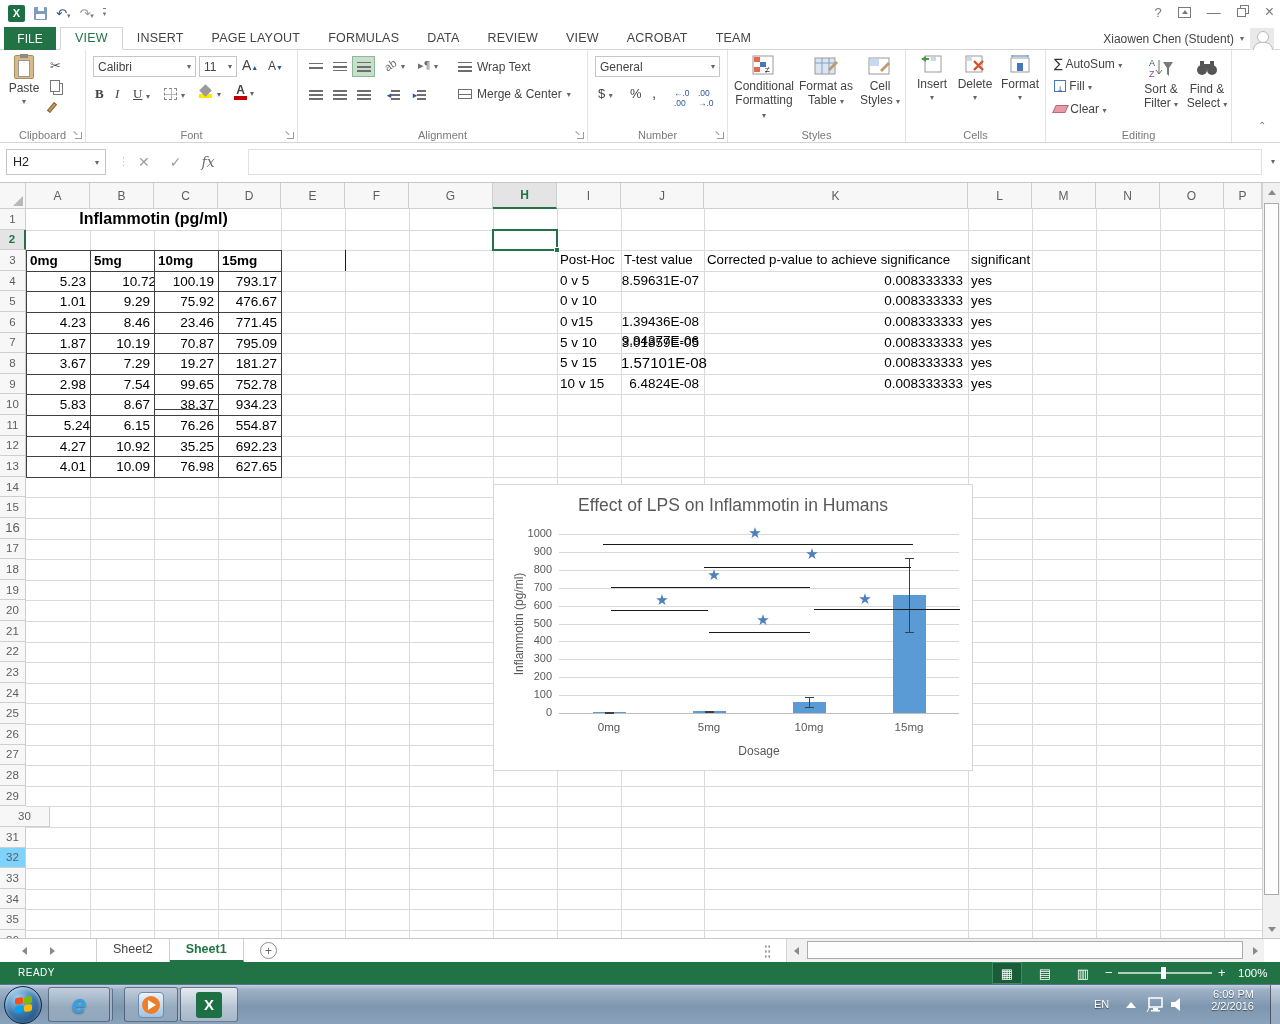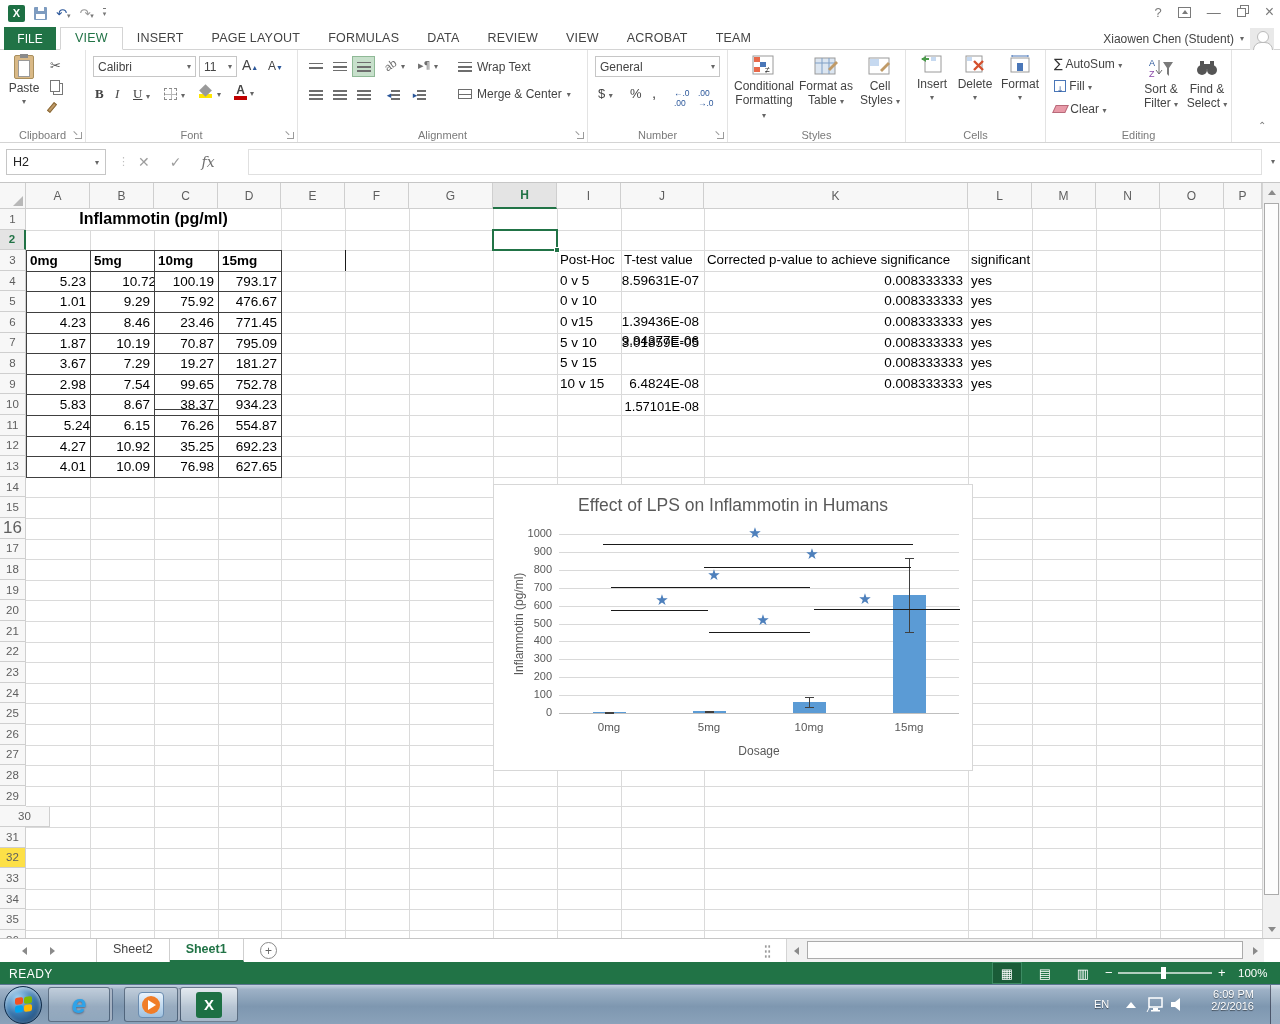--- a/index.html
+++ b/index.html
@@ -361,37 +361,37 @@
       <div style="position: absolute; left: 0px; top: 129px; width: 26px; height: 20.6px; background: rgb(247, 247, 247); border-bottom: 1px solid rgb(207, 207, 207); border-right: 1px solid rgb(207, 207, 207); color: rgb(94, 94, 94); font-weight: normal; font-size: 11.5px; display: flex; align-items: center; justify-content: center;">6</div>
       <div style="position: absolute; left: 0px; top: 149.6px; width: 26px; height: 20.6px; background: rgb(247, 247, 247); border-bottom: 1px solid rgb(207, 207, 207); border-right: 1px solid rgb(207, 207, 207); color: rgb(94, 94, 94); font-weight: normal; font-size: 11.5px; display: flex; align-items: center; justify-content: center;">7</div>
       <div style="position: absolute; left: 0px; top: 170.2px; width: 26px; height: 20.6px; background: rgb(247, 247, 247); border-bottom: 1px solid rgb(207, 207, 207); border-right: 1px solid rgb(207, 207, 207); color: rgb(94, 94, 94); font-weight: normal; font-size: 11.5px; display: flex; align-items: center; justify-content: center;">8</div>
       <div style="position: absolute; left: 0px; top: 190.8px; width: 26px; height: 20.6px; background: rgb(247, 247, 247); border-bottom: 1px solid rgb(207, 207, 207); border-right: 1px solid rgb(207, 207, 207); color: rgb(94, 94, 94); font-weight: normal; font-size: 11.5px; display: flex; align-items: center; justify-content: center;">9</div>
       <div style="position: absolute; left: 0px; top: 211.4px; width: 26px; height: 20.6px; background: rgb(247, 247, 247); border-bottom: 1px solid rgb(207, 207, 207); border-right: 1px solid rgb(207, 207, 207); color: rgb(94, 94, 94); font-weight: normal; font-size: 11.5px; display: flex; align-items: center; justify-content: center;">10</div>
       <div style="position: absolute; left: 0px; top: 232px; width: 26px; height: 20.6px; background: rgb(247, 247, 247); border-bottom: 1px solid rgb(207, 207, 207); border-right: 1px solid rgb(207, 207, 207); color: rgb(94, 94, 94); font-weight: normal; font-size: 11.5px; display: flex; align-items: center; justify-content: center;">11</div>
       <div style="position: absolute; left: 0px; top: 252.6px; width: 26px; height: 20.6px; background: rgb(247, 247, 247); border-bottom: 1px solid rgb(207, 207, 207); border-right: 1px solid rgb(207, 207, 207); color: rgb(94, 94, 94); font-weight: normal; font-size: 11.5px; display: flex; align-items: center; justify-content: center;">12</div>
       <div style="position: absolute; left: 0px; top: 273.2px; width: 26px; height: 20.6px; background: rgb(247, 247, 247); border-bottom: 1px solid rgb(207, 207, 207); border-right: 1px solid rgb(207, 207, 207); color: rgb(94, 94, 94); font-weight: normal; font-size: 11.5px; display: flex; align-items: center; justify-content: center;">13</div>
       <div style="position: absolute; left: 0px; top: 293.8px; width: 26px; height: 20.6px; background: rgb(247, 247, 247); border-bottom: 1px solid rgb(207, 207, 207); border-right: 1px solid rgb(207, 207, 207); color: rgb(94, 94, 94); font-weight: normal; font-size: 11.5px; display: flex; align-items: center; justify-content: center;">14</div>
       <div style="position: absolute; left: 0px; top: 314.4px; width: 26px; height: 20.6px; background: rgb(247, 247, 247); border-bottom: 1px solid rgb(207, 207, 207); border-right: 1px solid rgb(207, 207, 207); color: rgb(94, 94, 94); font-weight: normal; font-size: 11.5px; display: flex; align-items: center; justify-content: center;">15</div>
-      <div style="position: absolute; left: 0px; top: 335px; width: 26px; height: 20.6px; background: rgb(247, 247, 247); border-bottom: 1px solid rgb(207, 207, 207); border-right: 1px solid rgb(207, 207, 207); color: rgb(94, 94, 94); font-weight: normal; font-size: 17px; display: flex; align-items: center; justify-content: center;">16</div>
+      <div style="position: absolute; left: 0px; top: 335px; width: 26px; height: 20.6px; background: rgb(247, 247, 247); border-bottom: 1px solid rgb(207, 207, 207); border-right: 1px solid rgb(207, 207, 207); color: rgb(94, 94, 94); font-weight: normal; font-size: 13px; display: flex; align-items: center; justify-content: center;">16</div>
       <div style="position: absolute; left: 0px; top: 355.6px; width: 26px; height: 20.6px; background: rgb(247, 247, 247); border-bottom: 1px solid rgb(207, 207, 207); border-right: 1px solid rgb(207, 207, 207); color: rgb(94, 94, 94); font-weight: normal; font-size: 11.5px; display: flex; align-items: center; justify-content: center;">17</div>
       <div style="position: absolute; left: 0px; top: 376.2px; width: 26px; height: 20.6px; background: rgb(247, 247, 247); border-bottom: 1px solid rgb(207, 207, 207); border-right: 1px solid rgb(207, 207, 207); color: rgb(94, 94, 94); font-weight: normal; font-size: 11.5px; display: flex; align-items: center; justify-content: center;">18</div>
       <div style="position: absolute; left: 0px; top: 396.8px; width: 26px; height: 20.6px; background: rgb(247, 247, 247); border-bottom: 1px solid rgb(207, 207, 207); border-right: 1px solid rgb(207, 207, 207); color: rgb(94, 94, 94); font-weight: normal; font-size: 11.5px; display: flex; align-items: center; justify-content: center;">19</div>
       <div style="position: absolute; left: 0px; top: 417.4px; width: 26px; height: 20.6px; background: rgb(247, 247, 247); border-bottom: 1px solid rgb(207, 207, 207); border-right: 1px solid rgb(207, 207, 207); color: rgb(94, 94, 94); font-weight: normal; font-size: 11.5px; display: flex; align-items: center; justify-content: center;">20</div>
       <div style="position: absolute; left: 0px; top: 438px; width: 26px; height: 20.6px; background: rgb(247, 247, 247); border-bottom: 1px solid rgb(207, 207, 207); border-right: 1px solid rgb(207, 207, 207); color: rgb(94, 94, 94); font-weight: normal; font-size: 11.5px; display: flex; align-items: center; justify-content: center;">21</div>
       <div style="position: absolute; left: 0px; top: 458.6px; width: 26px; height: 20.6px; background: rgb(247, 247, 247); border-bottom: 1px solid rgb(207, 207, 207); border-right: 1px solid rgb(207, 207, 207); color: rgb(94, 94, 94); font-weight: normal; font-size: 11.5px; display: flex; align-items: center; justify-content: center;">22</div>
       <div style="position: absolute; left: 0px; top: 479.2px; width: 26px; height: 20.6px; background: rgb(247, 247, 247); border-bottom: 1px solid rgb(207, 207, 207); border-right: 1px solid rgb(207, 207, 207); color: rgb(94, 94, 94); font-weight: normal; font-size: 11.5px; display: flex; align-items: center; justify-content: center;">23</div>
       <div style="position: absolute; left: 0px; top: 499.8px; width: 26px; height: 20.6px; background: rgb(247, 247, 247); border-bottom: 1px solid rgb(207, 207, 207); border-right: 1px solid rgb(207, 207, 207); color: rgb(94, 94, 94); font-weight: normal; font-size: 11.5px; display: flex; align-items: center; justify-content: center;">24</div>
       <div style="position: absolute; left: 0px; top: 520.4px; width: 26px; height: 20.6px; background: rgb(247, 247, 247); border-bottom: 1px solid rgb(207, 207, 207); border-right: 1px solid rgb(207, 207, 207); color: rgb(94, 94, 94); font-weight: normal; font-size: 11.5px; display: flex; align-items: center; justify-content: center;">25</div>
       <div style="position: absolute; left: 0px; top: 541px; width: 26px; height: 20.6px; background: rgb(247, 247, 247); border-bottom: 1px solid rgb(207, 207, 207); border-right: 1px solid rgb(207, 207, 207); color: rgb(94, 94, 94); font-weight: normal; font-size: 11.5px; display: flex; align-items: center; justify-content: center;">26</div>
       <div style="position: absolute; left: 0px; top: 561.6px; width: 26px; height: 20.6px; background: rgb(247, 247, 247); border-bottom: 1px solid rgb(207, 207, 207); border-right: 1px solid rgb(207, 207, 207); color: rgb(94, 94, 94); font-weight: normal; font-size: 11.5px; display: flex; align-items: center; justify-content: center;">27</div>
       <div style="position: absolute; left: 0px; top: 582.2px; width: 26px; height: 20.6px; background: rgb(247, 247, 247); border-bottom: 1px solid rgb(207, 207, 207); border-right: 1px solid rgb(207, 207, 207); color: rgb(94, 94, 94); font-weight: normal; font-size: 11.5px; display: flex; align-items: center; justify-content: center;">28</div>
       <div style="position: absolute; left: 0px; top: 602.8px; width: 26px; height: 20.6px; background: rgb(247, 247, 247); border-bottom: 1px solid rgb(207, 207, 207); border-right: 1px solid rgb(207, 207, 207); color: rgb(94, 94, 94); font-weight: normal; font-size: 11.5px; display: flex; align-items: center; justify-content: center;">29</div>
       <div style="position: absolute; left: 0px; top: 623.4px; width: 50px; height: 20.6px; background: rgb(247, 247, 247); border-bottom: 1px solid rgb(207, 207, 207); border-right: 1px solid rgb(207, 207, 207); color: rgb(94, 94, 94); font-weight: normal; font-size: 11.5px; display: flex; align-items: center; justify-content: center;">30</div>
       <div style="position: absolute; left: 0px; top: 644px; width: 26px; height: 20.6px; background: rgb(247, 247, 247); border-bottom: 1px solid rgb(207, 207, 207); border-right: 1px solid rgb(207, 207, 207); color: rgb(94, 94, 94); font-weight: normal; font-size: 11.5px; display: flex; align-items: center; justify-content: center;">31</div>
-      <div style="position: absolute; left: 0px; top: 664.6px; width: 26px; height: 20.6px; background: #fde047; border-bottom: 1px solid rgb(207, 207, 207); border-right: 1px solid rgb(207, 207, 207); color: rgb(94, 94, 94); font-weight: normal; font-size: 11.5px; display: flex; align-items: center; justify-content: center;">32</div>
+      <div style="position: absolute; left: 0px; top: 664.6px; width: 26px; height: 20.6px; background: #7dd3fc; border-bottom: 1px solid rgb(207, 207, 207); border-right: 1px solid rgb(207, 207, 207); color: rgb(94, 94, 94); font-weight: normal; font-size: 11.5px; display: flex; align-items: center; justify-content: center;">32</div>
       <div style="position: absolute; left: 0px; top: 685.2px; width: 26px; height: 20.6px; background: rgb(247, 247, 247); border-bottom: 1px solid rgb(207, 207, 207); border-right: 1px solid rgb(207, 207, 207); color: rgb(94, 94, 94); font-weight: normal; font-size: 11.5px; display: flex; align-items: center; justify-content: center;">33</div>
       <div style="position: absolute; left: 0px; top: 705.8px; width: 26px; height: 20.6px; background: rgb(247, 247, 247); border-bottom: 1px solid rgb(207, 207, 207); border-right: 1px solid rgb(207, 207, 207); color: rgb(94, 94, 94); font-weight: normal; font-size: 11.5px; display: flex; align-items: center; justify-content: center;">34</div>
       <div style="position: absolute; left: 0px; top: 726.4px; width: 26px; height: 20.6px; background: rgb(247, 247, 247); border-bottom: 1px solid rgb(207, 207, 207); border-right: 1px solid rgb(207, 207, 207); color: rgb(94, 94, 94); font-weight: normal; font-size: 11.5px; display: flex; align-items: center; justify-content: center;">35</div>
       <div style="position: absolute; left: 0px; top: 747px; width: 26px; height: 20.6px; background: rgb(247, 247, 247); border-bottom: 1px solid rgb(207, 207, 207); border-right: 1px solid rgb(207, 207, 207); color: rgb(94, 94, 94); font-weight: normal; font-size: 11.5px; display: flex; align-items: center; justify-content: center;">36</div>
       <div style="position: absolute; left: 90px; top: 26px; width: 1px; height: 729px; background: rgb(218, 218, 218);"></div>
       <div style="position: absolute; left: 154px; top: 26px; width: 1px; height: 729px; background: rgb(218, 218, 218);"></div>
       <div style="position: absolute; left: 218px; top: 26px; width: 1px; height: 729px; background: rgb(218, 218, 218);"></div>
       <div style="position: absolute; left: 281px; top: 26px; width: 1px; height: 729px; background: rgb(218, 218, 218);"></div>
       <div style="position: absolute; left: 345px; top: 26px; width: 1px; height: 729px; background: rgb(218, 218, 218);"></div>
       <div style="position: absolute; left: 409px; top: 26px; width: 1px; height: 729px; background: rgb(218, 218, 218);"></div>
@@ -499,21 +499,21 @@
       <div style="position: absolute; left: 971px; top: 108.4px; height: 20.6px; line-height: 20.6px; font-size: 13.5px; color: rgb(0, 0, 0); white-space: nowrap;">yes</div>
       <div style="position: absolute; left: 560px; top: 129px; height: 20.6px; line-height: 20.6px; font-size: 13.5px; color: rgb(0, 0, 0); white-space: nowrap;">0 v15</div>
       <div style="position: absolute; left: 621px; width: 78px; text-align: right; top: 129px; height: 20.6px; line-height: 20.6px; font-size: 13.5px; color: rgb(0, 0, 0); white-space: nowrap;">1.39436E-08</div>
       <div style="position: absolute; left: 704px; width: 259px; text-align: right; top: 129px; height: 20.6px; line-height: 20.6px; font-size: 13.5px; color: rgb(0, 0, 0); white-space: nowrap;">0.008333333</div>
       <div style="position: absolute; left: 971px; top: 129px; height: 20.6px; line-height: 20.6px; font-size: 13.5px; color: rgb(0, 0, 0); white-space: nowrap;">yes</div>
       <div style="position: absolute; left: 560px; top: 149.6px; height: 20.6px; line-height: 20.6px; font-size: 13.5px; color: rgb(0, 0, 0); white-space: nowrap;">5 v 10</div>
       <div style="position: absolute; left: 621px; width: 78px; text-align: right; top: 149.6px; height: 20.6px; line-height: 20.6px; font-size: 13.5px; color: rgb(0, 0, 0); white-space: nowrap;">3.01859E-05</div>
       <div style="position: absolute; left: 704px; width: 259px; text-align: right; top: 149.6px; height: 20.6px; line-height: 20.6px; font-size: 13.5px; color: rgb(0, 0, 0); white-space: nowrap;">0.008333333</div>
       <div style="position: absolute; left: 971px; top: 149.6px; height: 20.6px; line-height: 20.6px; font-size: 13.5px; color: rgb(0, 0, 0); white-space: nowrap;">yes</div>
       <div style="position: absolute; left: 560px; top: 170.2px; height: 20.6px; line-height: 20.6px; font-size: 13.5px; color: rgb(0, 0, 0); white-space: nowrap;">5 v 15</div>
-      <div style="position: absolute; left: 621px; width: 78px; text-align: right; top: 170.2px; height: 20.6px; line-height: 20.6px; font-size: 13px; color: rgb(0, 0, 0); white-space: nowrap; margin-top: 44px;">1.57101E-08</div>
+      <div style="position: absolute; left: 621px; width: 78px; text-align: right; top: 170.2px; height: 20.6px; line-height: 20.6px; font-size: 15px; color: rgb(0, 0, 0); white-space: nowrap;">1.57101E-08</div>
       <div style="position: absolute; left: 704px; width: 259px; text-align: right; top: 170.2px; height: 20.6px; line-height: 20.6px; font-size: 13.5px; color: rgb(0, 0, 0); white-space: nowrap;">0.008333333</div>
       <div style="position: absolute; left: 971px; top: 170.2px; height: 20.6px; line-height: 20.6px; font-size: 13.5px; color: rgb(0, 0, 0); white-space: nowrap;">yes</div>
       <div style="position: absolute; left: 560px; top: 190.8px; height: 20.6px; line-height: 20.6px; font-size: 13.5px; color: rgb(0, 0, 0); white-space: nowrap;">10 v 15</div>
       <div style="position: absolute; left: 621px; width: 78px; text-align: right; top: 190.8px; height: 20.6px; line-height: 20.6px; font-size: 13.5px; color: rgb(0, 0, 0); white-space: nowrap;">6.4824E-08</div>
       <div style="position: absolute; left: 704px; width: 259px; text-align: right; top: 190.8px; height: 20.6px; line-height: 20.6px; font-size: 13.5px; color: rgb(0, 0, 0); white-space: nowrap;">0.008333333</div>
       <div style="position: absolute; left: 971px; top: 190.8px; height: 20.6px; line-height: 20.6px; font-size: 13.5px; color: rgb(0, 0, 0); white-space: nowrap;">yes</div>
       <div style="position: absolute; left: 492px; top: 45.6px; width: 66px; height: 22.6px; border: 2px solid rgb(33, 115, 70);">
         <div style="position: absolute; right: -4px; bottom: -4px; width: 6px; height: 6px; background: rgb(33, 115, 70); border: 1px solid rgb(255, 255, 255);"></div>
       </div>
       <div style="position: absolute; left: 1262px; top: 0px; width: 18px; height: 755px; background: rgb(241, 241, 241); border-left: 1px solid rgb(212, 212, 212);">
@@ -596,21 +596,21 @@
     <div class="ab ctr" style="left:260px;top:3px;width:17px;height:17px;border:1px solid #8a8a8a;border-radius:50%;color:#666;font-size:12px">+</div>
     <div class="ab" style="left:764px;top:5px;width:7px;height:14px;background:radial-gradient(circle,#9a9a9a 1px,transparent 1.3px) 0 0/3.5px 5px"></div>
     <div class="ab" style="left:786px;top:0;width:478px;height:23px;background:#f1f1f1;border-left:1px solid #d4d4d4">
       <div class="ab tri-l" style="left:7px;top:8px"></div>
       <div class="ab" style="left:20px;top:2px;width:436px;height:18px;background:#fdfdfd;border:1px solid #ababab"></div>
       <div class="ab tri-r" style="right:6px;top:8px"></div>
     </div>
   </div>
 
   <div id="statusbar">
-    <span class="ab" style="left:9px;top:5px;font-size:12px;letter-spacing:.5px">READY</span>
+    <span class="ab" style="left:18px;top:5px;font-size:10px;letter-spacing:.5px">READY</span>
     <div class="ab ctr" style="left:992px;top:0;width:30px;height:22px;background:#1a5c38;border:1px solid #3d8b63">
         <span class="sbico">▦</span>
       </div>
     <div class="ab ctr" style="left:1030px;top:0;width:30px;height:22px">
         <span class="sbico">▤</span>
       </div>
     <div class="ab ctr" style="left:1068px;top:0;width:30px;height:22px">
         <span class="sbico">▥</span>
       </div>
     <span class="ab" style="left:1105px;top:3px;font-size:13px">−</span>

